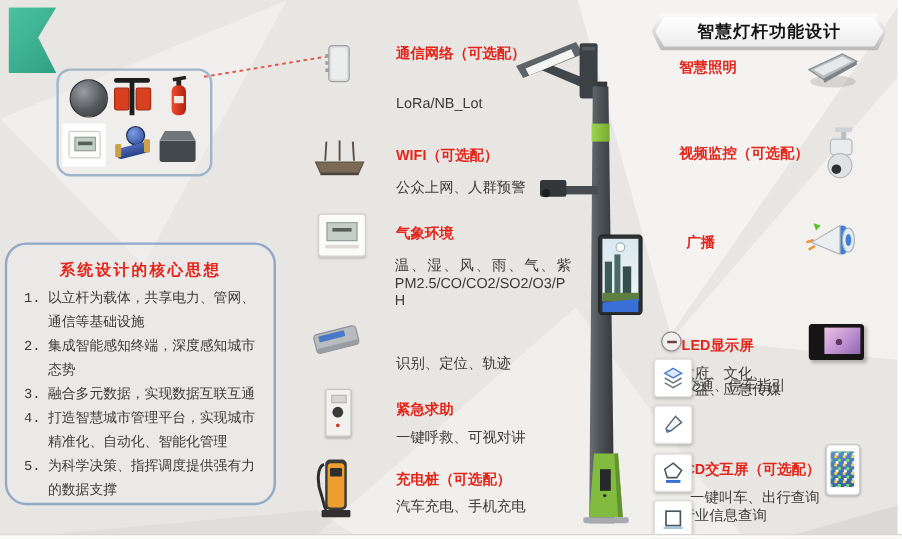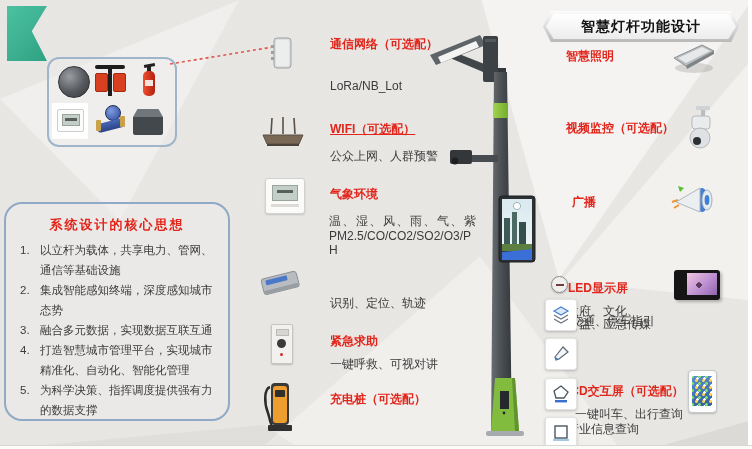--- a/index.html
+++ b/index.html
@@ -127,21 +127,21 @@
     <div class="abs" style="left:84px;top:50px;width:30px;height:26px;">
       <div class="jbox-top"></div>
         <div class="jbox-body"></div>
     </div>
   </div>
 
   <svg class="abs" style="left:163px;top:38px;" width="125" height="32" viewBox="0 0 125 32">
     <line x1="7" y1="26" x2="116" y2="8" stroke="#E0564A" stroke-width="1.6" stroke-dasharray="3 3"></line>
   </svg>
 
-  <div class="abs round-box" style="left:4px;top:202px;width:222px;height:215px;">
+  <div class="abs round-box" style="left:4px;top:202px;width:222px;height:215px;font-family:Liberation Mono, monospace;">
     <div class="core-title" style="margin-top:12px;">系统设计的核心思想</div>
     <ol class="core-list">
       <li>以立杆为载体，共享电力、管网、通信等基础设施</li>
       <li>集成智能感知终端，深度感知城市态势</li>
       <li>融合多元数据，实现数据互联互通</li>
       <li>打造智慧城市管理平台，实现城市精准化、自动化、智能化管理</li>
       <li>为科学决策、指挥调度提供强有力的数据支撑</li>
     </ol>
   </div>
 
@@ -155,21 +155,21 @@
   <div class="abs t-red" style="left:330px;top:36px;">通信网络（可选配）</div>
   <div class="abs t-desc" style="left:330px;top:79px;">LoRa/NB_Lot</div>
 
   <svg class="abs" style="left:260px;top:115px;" width="46" height="32" viewBox="0 0 46 32">
     <line x1="12" y1="3" x2="11" y2="19" stroke="#5c5146" stroke-width="1.6"></line>
     <line x1="23" y1="2" x2="23" y2="19" stroke="#5c5146" stroke-width="1.6"></line>
     <line x1="34" y1="3" x2="35" y2="19" stroke="#5c5146" stroke-width="1.6"></line>
     <polygon points="3,20 43,20 39,29 7,29" fill="#7a6a55" stroke="#5c5146"></polygon>
     <rect x="7" y="29" width="32" height="2" fill="#4c433a"></rect>
   </svg>
-  <div class="abs t-red" style="left:330px;top:121px;text-decoration:underline;">WIFI（可选配）</div>
+  <div class="abs t-red" style="left:330px;top:121px;">WIFI（可选配）</div>
   <div class="abs t-desc" style="left:330px;top:148px;">公众上网、人群预警</div>
 
   <div class="abs" style="left:265px;top:178px;width:38px;height:34px;background:#fbfbfa;border:1px solid #d2d2d0;border-radius:3px;box-shadow:0 1px 2px rgba(0,0,0,.15);">
     <div class="lcd" style="margin:6px auto 0;width:24px;height:14px;">
         <i style="width:16px;margin-top:4px;"></i>
       </div>
     <div style="margin:3px auto 0;width:28px;height:3px;background:#dddbd8;"></div>
   </div>
   <div class="abs t-red" style="left:330px;top:186px;">气象环境</div>
   <div class="abs t-desc spread" style="left:329px;top:213px;">温、湿、风、雨、气、紫</div>
@@ -194,20 +194,21 @@
   <div class="abs t-desc" style="left:330px;top:356px;">一键呼救、可视对讲</div>
 
   <svg class="abs" style="left:262px;top:379px;" width="32" height="54" viewBox="0 0 32 54">
     <path d="M8,8 C2,10 2,24 6,34 C8,40 8,44 10,46" fill="none" stroke="#2d2d2d" stroke-width="2.5"></path>
     <rect x="9" y="4" width="18" height="42" rx="4" fill="#3a3a3a"></rect>
     <rect x="11" y="7" width="14" height="37" rx="3" fill="#ED9E2E"></rect>
     <rect x="13" y="11" width="10" height="7" rx="1" fill="#2f2f2f"></rect>
     <rect x="6" y="46" width="24" height="6" rx="1" fill="#303030"></rect>
   </svg>
   <div class="abs t-red" style="left:330px;top:391px;">充电桩（可选配）</div>
+  <div class="abs t-desc" style="left:330px;top:414px;">汽车充电、手机充电</div>
 
   <svg class="abs" style="left:430px;top:8px;" width="120" height="436" viewBox="0 0 120 436">
     <defs>
       <linearGradient id="poleg" x1="0" x2="1" y1="0" y2="0">
         <stop offset="0" stop-color="#6a6f74"></stop>
           <stop offset=".45" stop-color="#4c5156"></stop>
           <stop offset="1" stop-color="#34383c"></stop>
       </linearGradient>
       <linearGradient id="greenb" x1="0" x2="1" y1="0" y2="0">
         <stop offset="0" stop-color="#9ED44E"></stop>

